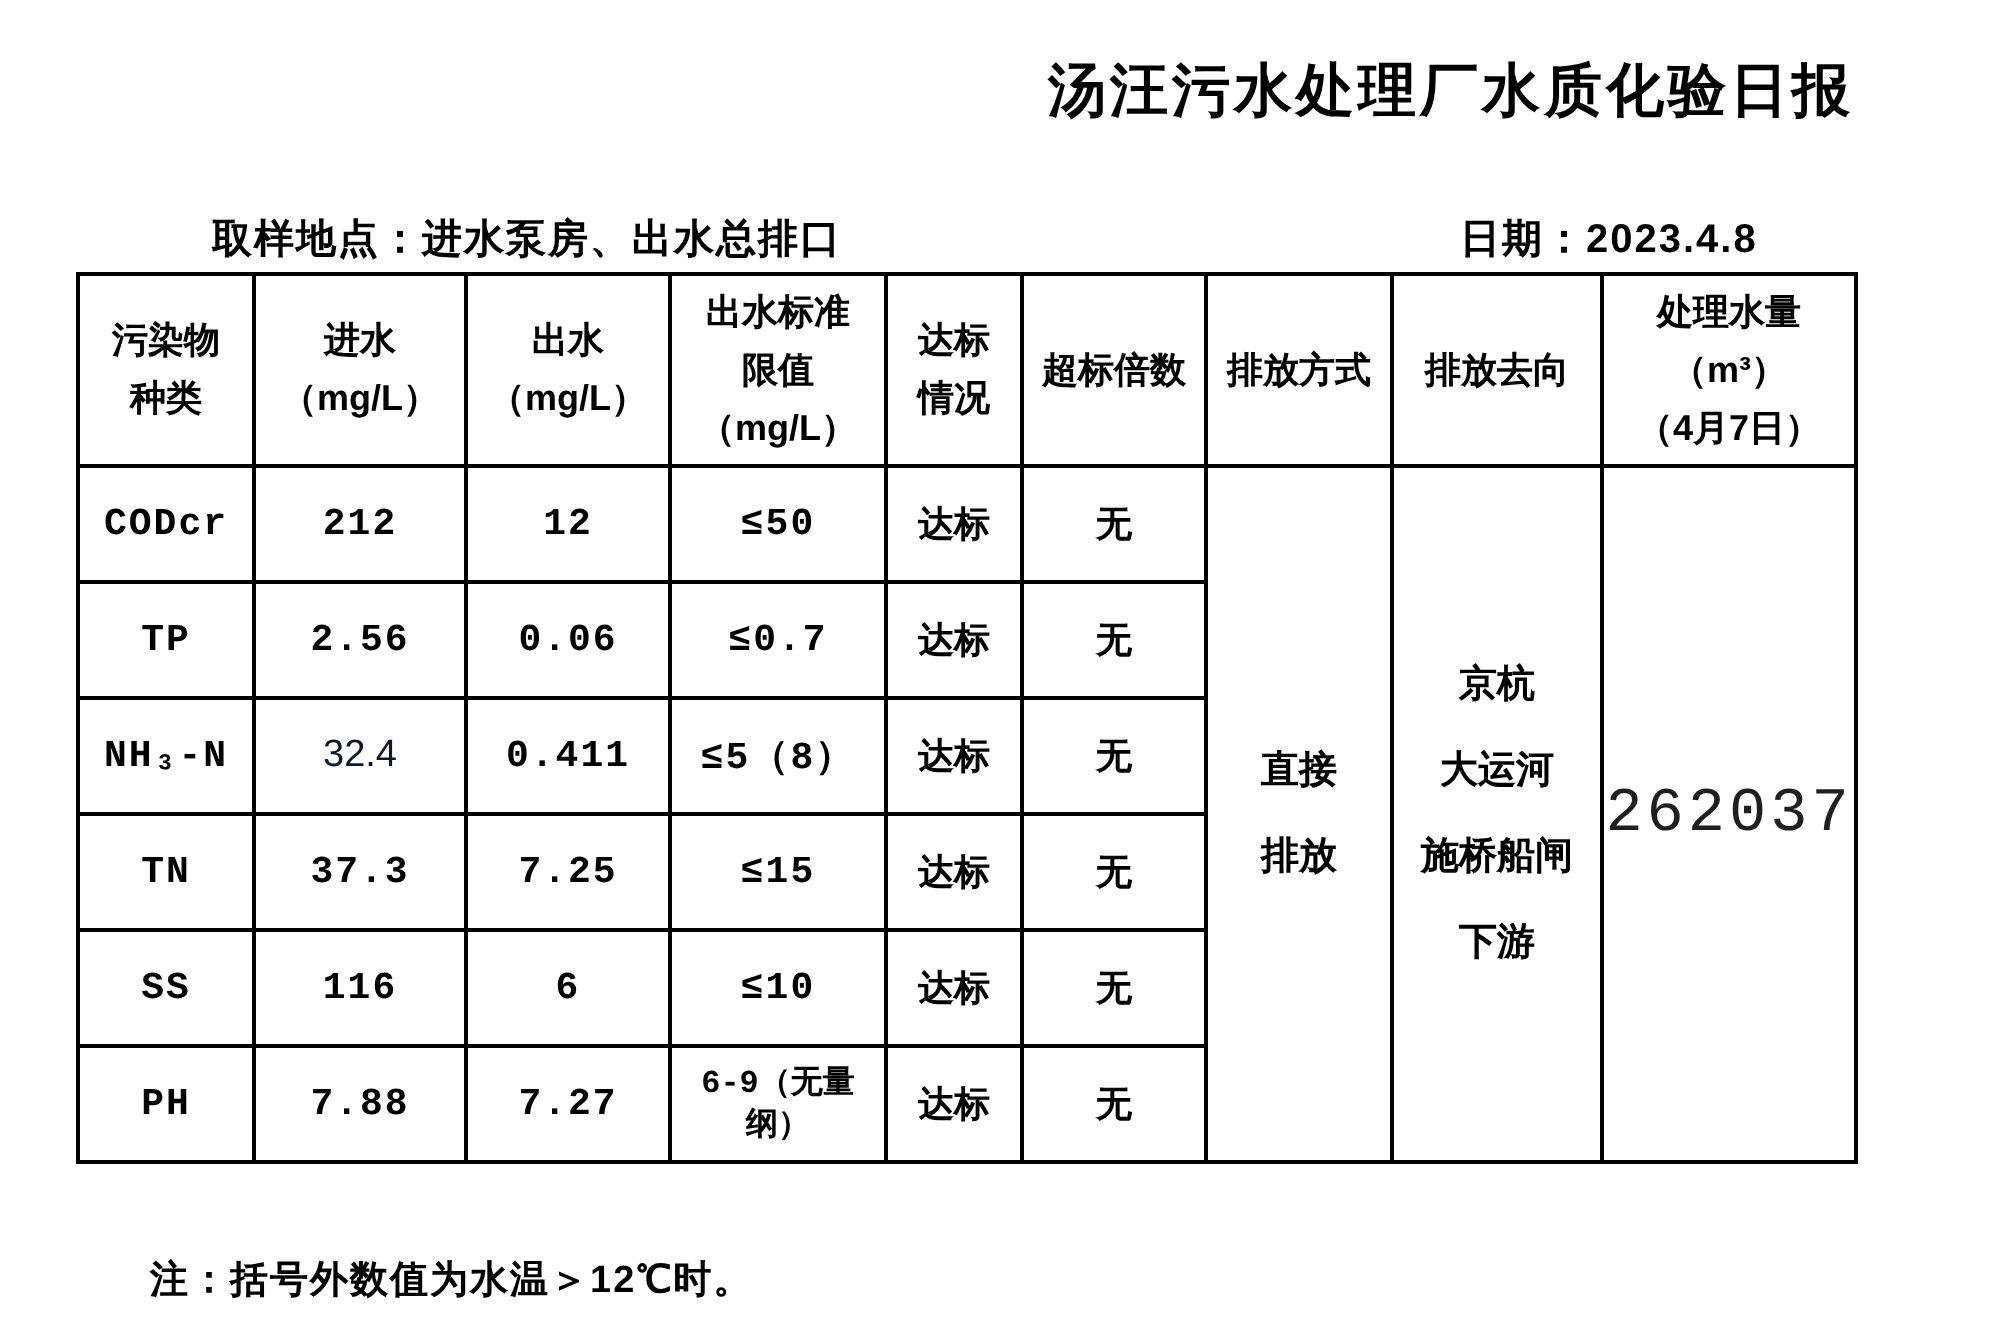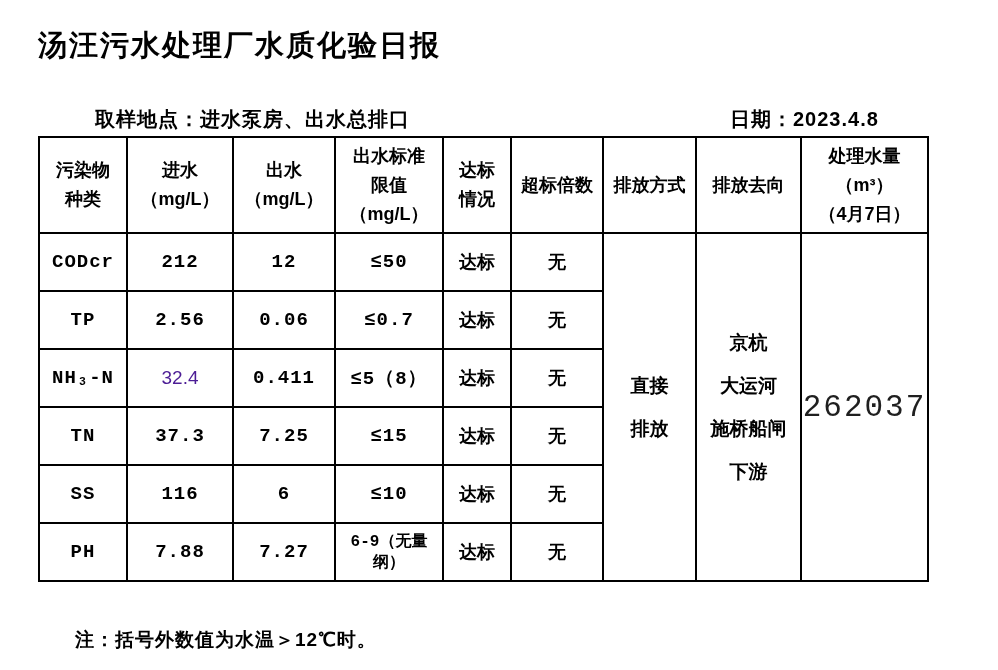--- a/index.html
+++ b/index.html
@@ -13,30 +13,30 @@
     position: relative;
     color: #000000;
     font-family: "Liberation Sans", sans-serif;
     overflow: hidden;
   }
   .page-title {
     position: absolute;
     top: 26px;
     left: 38px;
     width: 889px;
-    text-align: left;
+    text-align: right;
     font-size: 29px;
     font-weight: bold;
     letter-spacing: 2px;
     font-family: "Liberation Sans", sans-serif;
   }
   .sampling-location {
     position: absolute;
     top: 106px;
-    left: 95px;
+    left: 106px;
     font-size: 20px;
     font-weight: bold;
     letter-spacing: 1px;
   }
   .report-date {
     position: absolute;
     top: 106px;
     left: 730px;
     font-size: 20px;
     font-weight: bold;
@@ -77,21 +77,21 @@
     font-size: 18px;
     font-weight: bold;
   }
   td.limit-small {
     font-size: 16px;
     letter-spacing: 0;
   }
   td.edited-value {
     font-family: "Liberation Sans", sans-serif;
     font-weight: 400;
-    color: #4c1d95;
+    color: #0f172a;
     letter-spacing: 0;
   }
   td.merged-cell {
     font-size: 19px;
     font-weight: bold;
     line-height: 43px;
     white-space: pre-line;
   }
   td.volume-cell {
     font-family: Liberation Mono, monospace;

